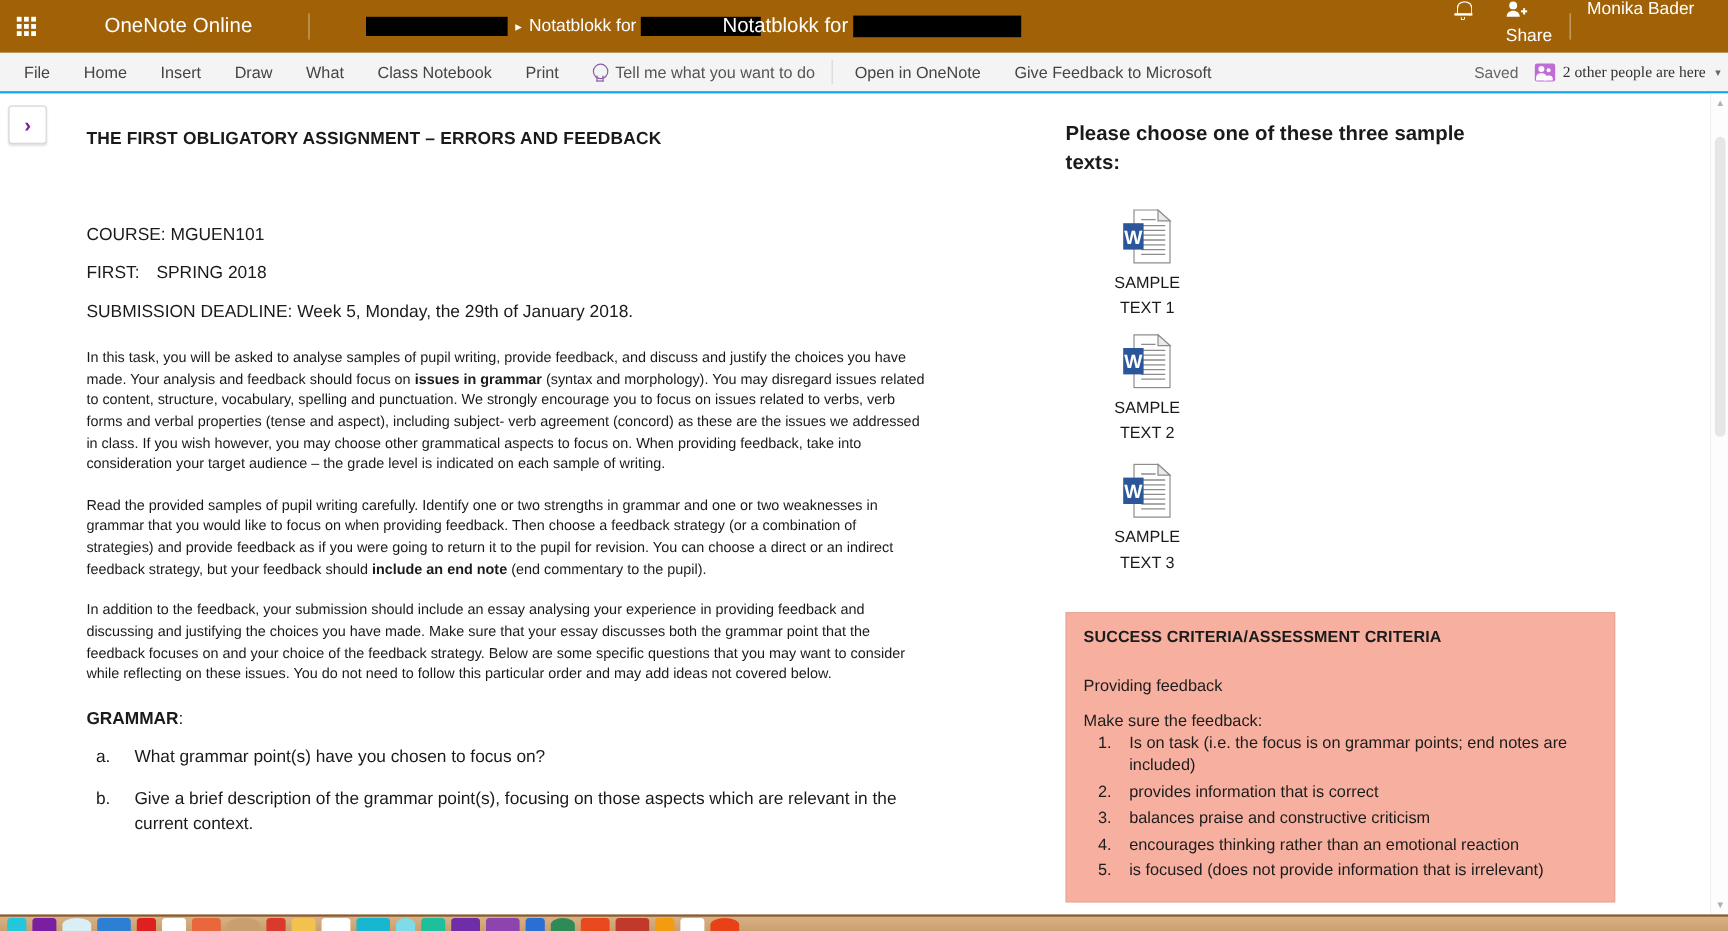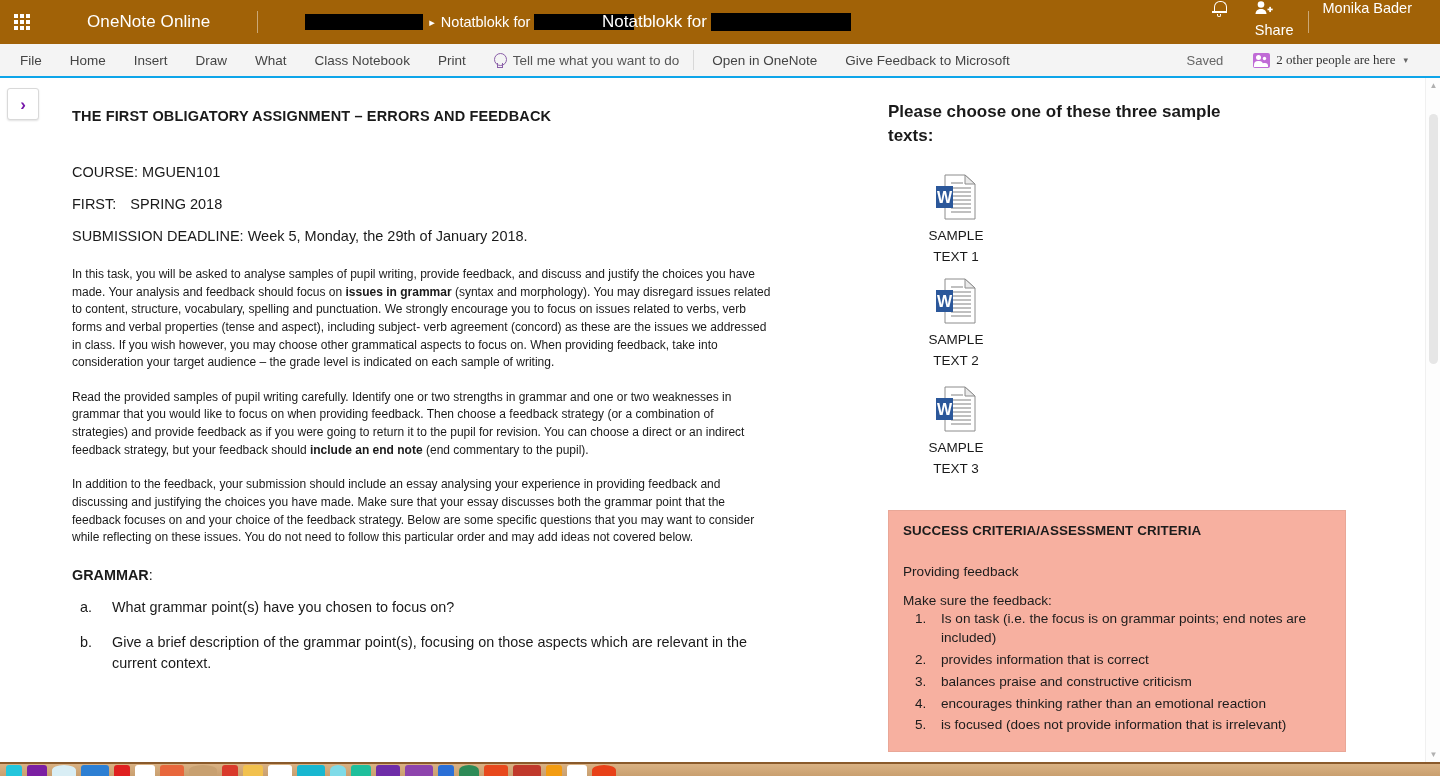--- a/index.html
+++ b/index.html
@@ -103,21 +103,21 @@
     content:""; position:absolute; left:0; top:0; width:11px; height:11px;
     border:1.4px solid #8a5ea8; border-radius:50%;
   }
   .bulb::after{
     content:""; position:absolute; left:3.2px; top:10.5px; width:4.5px;height:3.5px;
     border:1.4px solid #8a5ea8; border-top:none;
   }
   .cmd-sep { width:1px; height:20px; background:#d8d8d8; margin: 0 4px; }
   .ribbon-right {
     margin-left: auto; display:flex; align-items:center; height:100%;
-    padding-right: 26px; gap: 16px;
+    padding-right: 0; gap: 0;
   }
   .saved { color:#666; font-size:13px; padding: 0 12px; }
   .people {
     display:flex; align-items:center; gap:6px; font-size:13px;
     color:#333; cursor:pointer; padding: 0 6px 0 2px; font-family: Liberation Serif, serif;
   }
   .people-ic {
     width: 17px; height: 15px; background:#c06bd6;
     border-radius:2px; position:relative; display:inline-block;
     overflow:hidden;
@@ -170,21 +170,21 @@
   
   .doc-col {
     position: absolute;
     left: 26px; top: 30px;
     width: 700px;
     color: #1a1a1a;
   }
   .doc-h1 {
     font-size: 14.5px; font-weight: 700;
     letter-spacing: .15px;
-    margin-bottom: 40px;
+    margin-bottom: 64px;
   }
   .meta { font-size: 14.5px; margin-bottom: 16px; }
   .meta .gap { display:inline-block; width: 14px; }
   p.body {
     font-size: 12px; line-height: 1.47;
     margin-bottom: 17px; text-align: left;
   }
   p.body b { font-weight: 700; }
   .sec-h { font-size: 14.4px; margin-bottom: 14px; }
   .sec-h b { font-weight: 700; }

